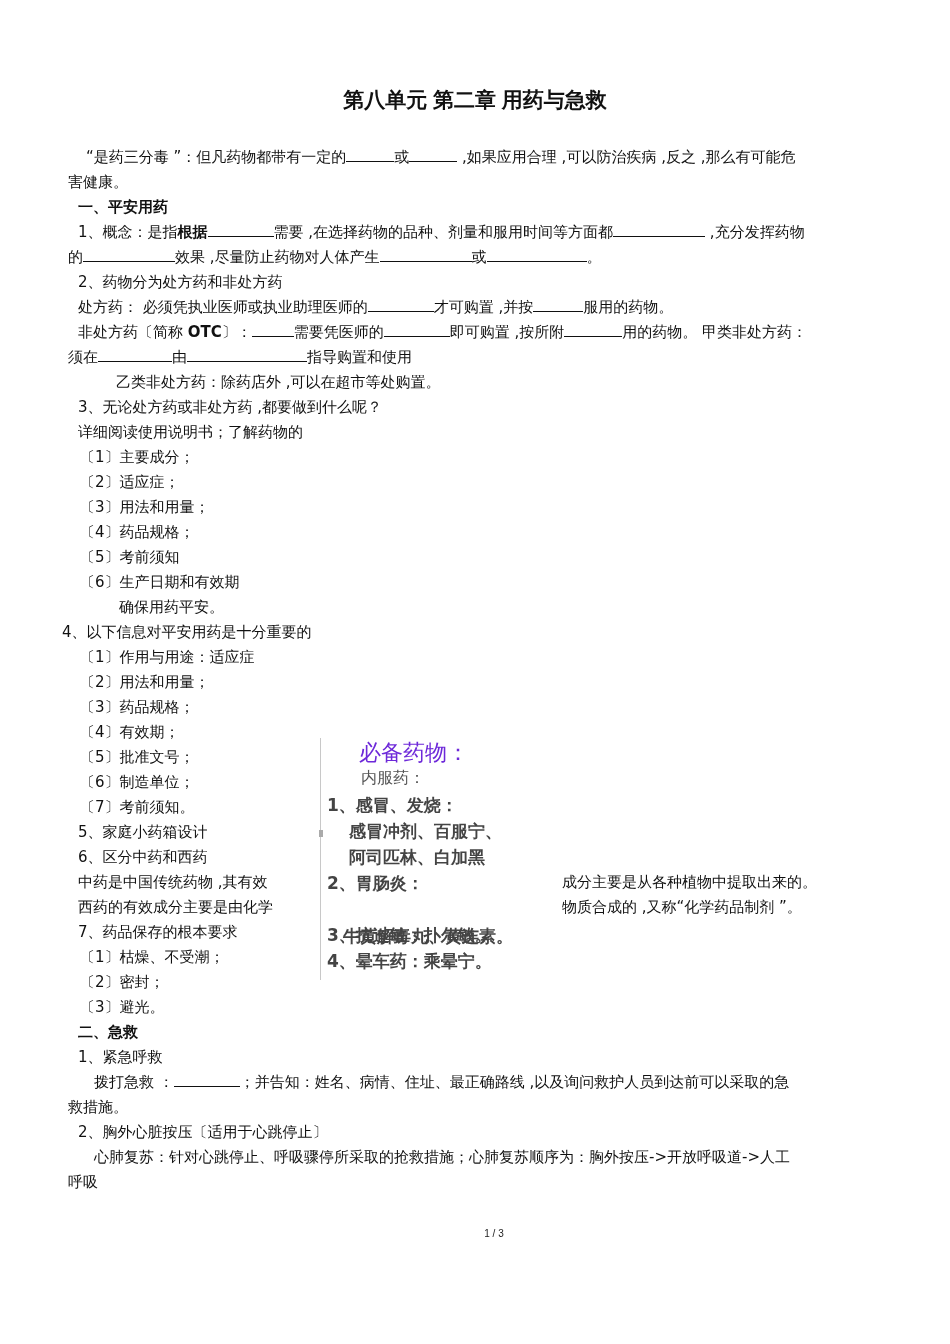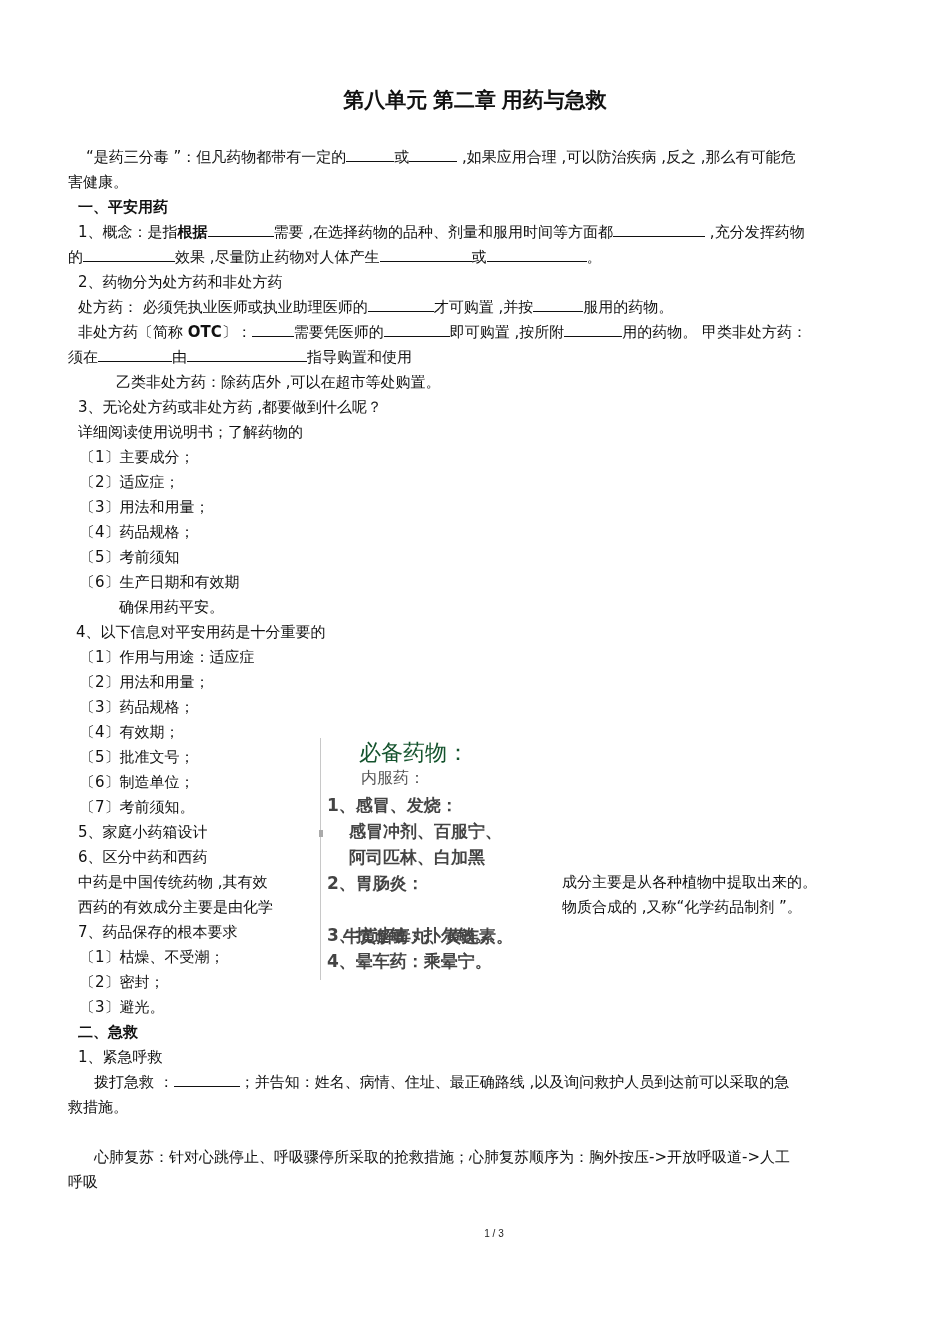--- a/index.html
+++ b/index.html
@@ -10,21 +10,21 @@
              font-family: "Liberation Sans", "DejaVu Sans", sans-serif; font-weight: bold;
              font-size: 21px; color: #111; }
     .line { position: absolute; left: 68px; font-size: 15px; line-height: 25px; white-space: nowrap; }
     .ind2 { left: 116px; }
     .b { font-weight: bold; }
     .blank { display: inline-block; border-bottom: 1px solid #111; height: 15px; vertical-align: baseline; }
     .figure { position: absolute; left: 320px; top: 738px; width: 230px; height: 242px;
               border-left: 1px solid #c8c8c8; }
     .fig-text { position: absolute; white-space: nowrap; color: #555; font-weight: bold;
                 font-family: "DejaVu Sans", sans-serif; }
-    .fig-title { font-size: 22px; font-weight: normal; color: #14532d; }
+    .fig-title { font-size: 22px; font-weight: normal; color: #6d28d9; }
     .fig-sub { font-size: 16px; font-weight: normal; color: #555; }
     .fig-num { font-size: 17px; color: #444; }
     .marker { position: absolute; left: -2px; top: 92px; width: 4px; height: 7px; background: #aaa; }
     .footer { position: absolute; top: 1228px; left: 0; width: 950px; text-align: center; font-size: 10px;
               font-family: "Liberation Sans", sans-serif; color: #222; padding-left: 19px; }
   </style>
 </head>
 <body>
 
 <div class="page">
@@ -56,21 +56,21 @@
   <div class="line" style="top:395px; left:78px;">3、无论处方药或非处方药 ,都要做到什么呢？</div>
   <div class="line" style="top:420px; left:78px;">详细阅读使用说明书；了解药物的</div>
   <div class="line" style="top:445px; left:80px;">〔1〕主要成分；</div>
   <div class="line" style="top:470px; left:80px;">〔2〕适应症；</div>
   <div class="line" style="top:495px; left:80px;">〔3〕用法和用量；</div>
   <div class="line" style="top:520px; left:80px;">〔4〕药品规格；</div>
   <div class="line" style="top:545px; left:80px;">〔5〕考前须知</div>
   <div class="line" style="top:570px; left:80px;">〔6〕生产日期和有效期</div>
   <div class="line" style="top:595px; left:78px;margin-left:41px;">确保用药平安。</div>
 
-  <div class="line" style="top:620px; left:76px;">4、以下信息对平安用药是十分重要的</div>
+  <div class="line" style="top:620px; left:62px;">4、以下信息对平安用药是十分重要的</div>
   <div class="line" style="top:645px; left:80px;">〔1〕作用与用途：适应症</div>
   <div class="line" style="top:670px; left:80px;">〔2〕用法和用量；</div>
   <div class="line" style="top:695px; left:80px;">〔3〕药品规格；</div>
   <div class="line" style="top:720px; left:80px;">〔4〕有效期；</div>
   <div class="line" style="top:745px; left:80px;">〔5〕批准文号；</div>
   <div class="line" style="top:770px; left:80px;">〔6〕制造单位；</div>
   <div class="line" style="top:795px; left:80px;">〔7〕考前须知。</div>
 
   <div class="line" style="top:820px; left:78px;">5、家庭小药箱设计</div>
   <div class="line" style="top:845px; left:78px;">6、区分中药和西药</div>
@@ -95,17 +95,18 @@
     <div class="fig-text fig-num" style="left:6px; top:186px;">3、抗过敏：扑尔敏。</div>
     <div class="fig-text fig-num" style="left:6px; top:212px;">4、晕车药：乘晕宁。</div>
   </div>
 
   <div class="line b" style="top:1020px; left:78px;">二、急救</div>
   <div class="line" style="top:1045px; left:78px;">1、紧急呼救</div>
   <div class="line" style="top:1070px; left:94px;">
     <span>拨打急救   ：</span><span class="blank" style="width:66px"></span><span>；并告知：姓名、病情、住址、最正确路线 ,以及询问救护人员到达前可以采取的急</span>
   </div>
   <div class="line" style="top:1095px;">救措施。</div>
+  <div class="line" style="top:1120px; left:78px;">2、胸外心脏按压〔适用于心跳停止〕</div>
   <div class="line" style="top:1145px; left:94px;">心肺复苏：针对心跳停止、呼吸骤停所采取的抢救措施；心肺复苏顺序为：胸外按压-&gt;开放呼吸道-&gt;人工</div>
   <div class="line" style="top:1170px;">呼吸</div>
 
   <div class="footer">1 / 3</div>
 </div>
 
 </body></html>

